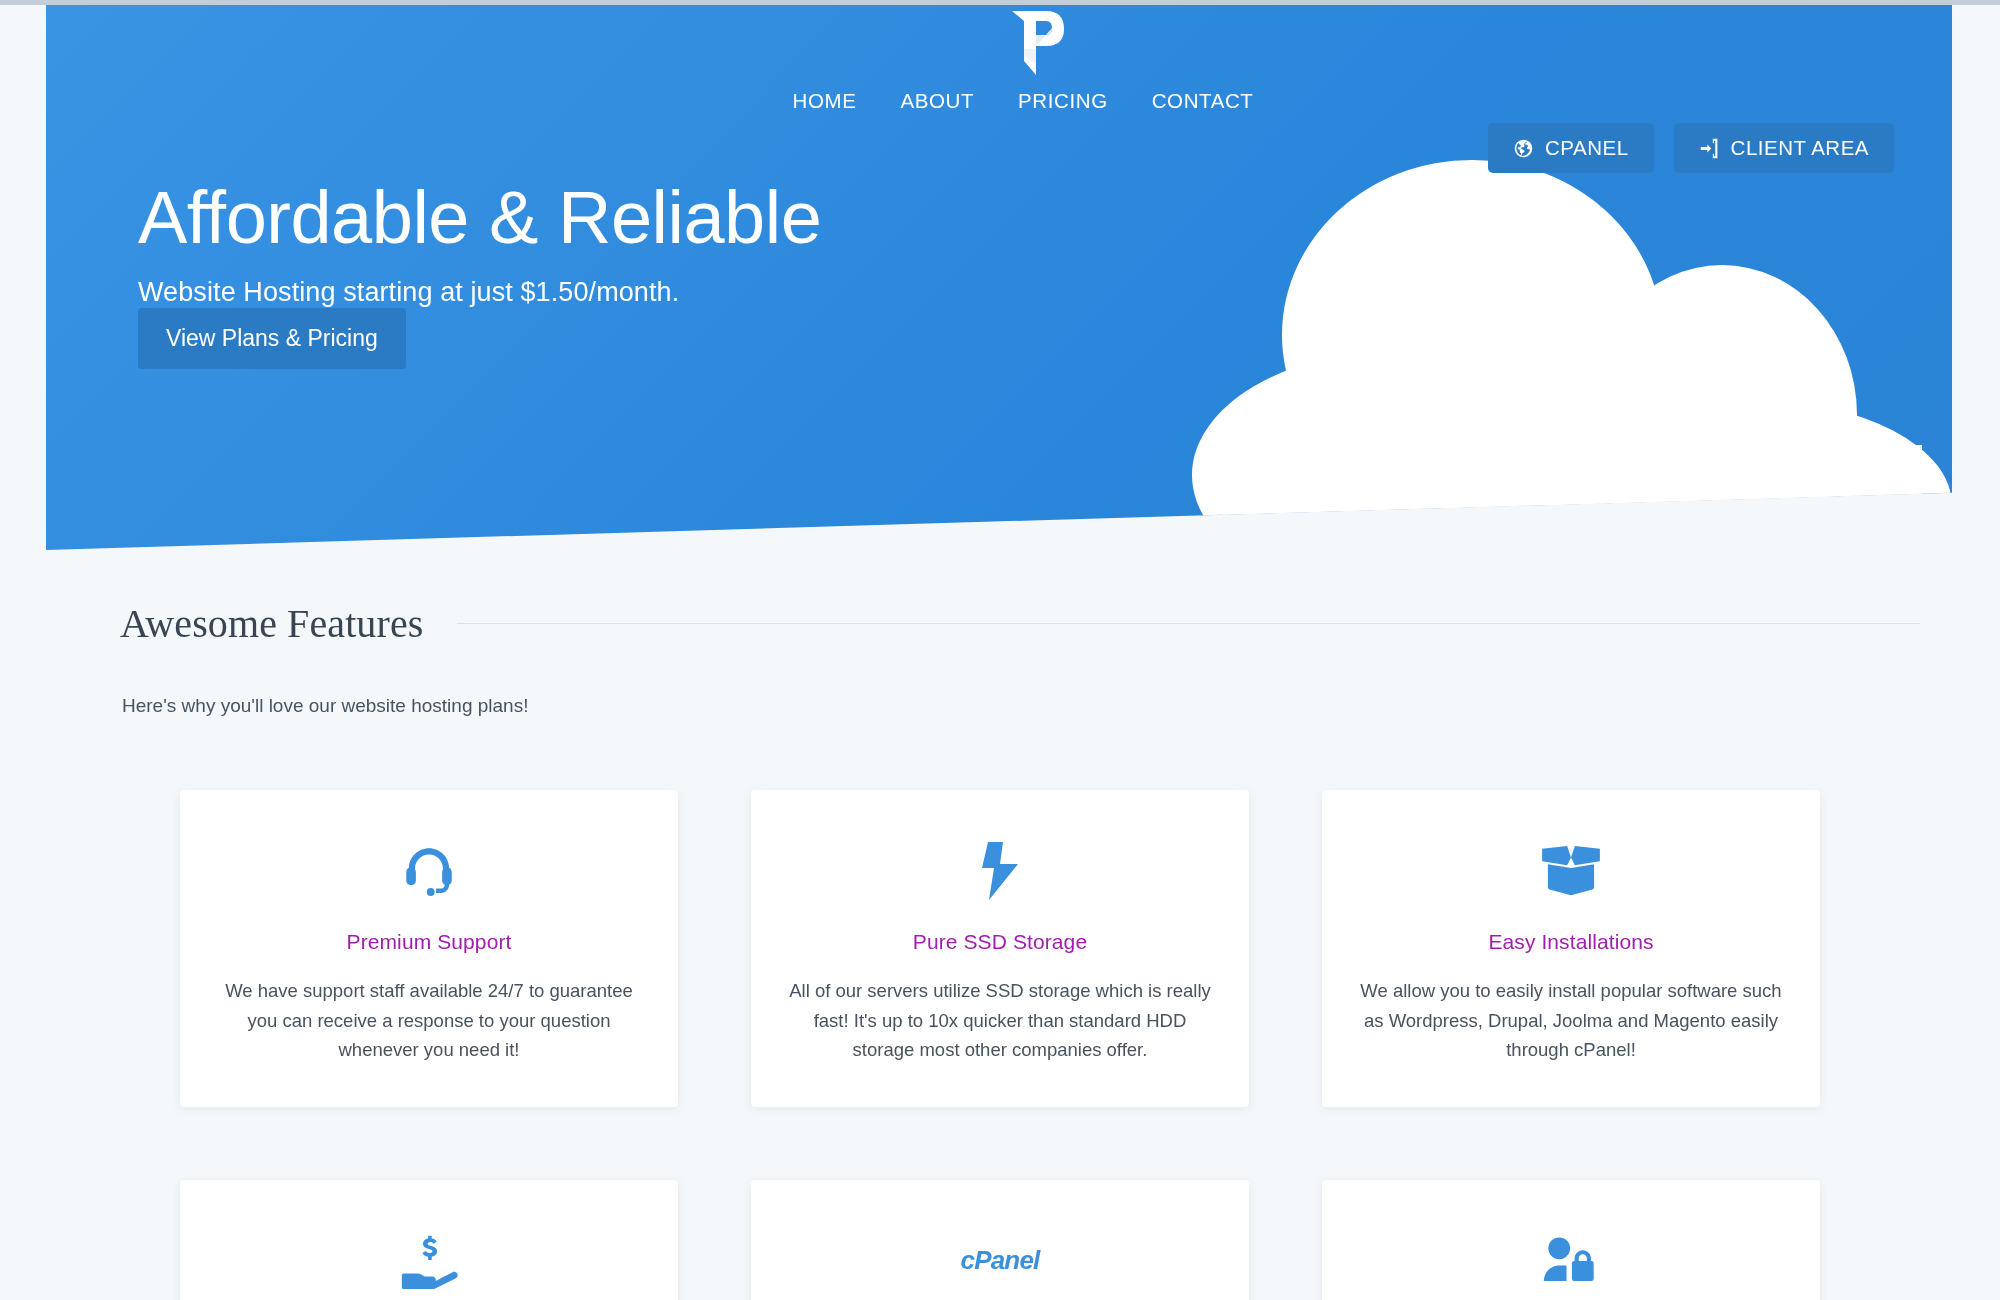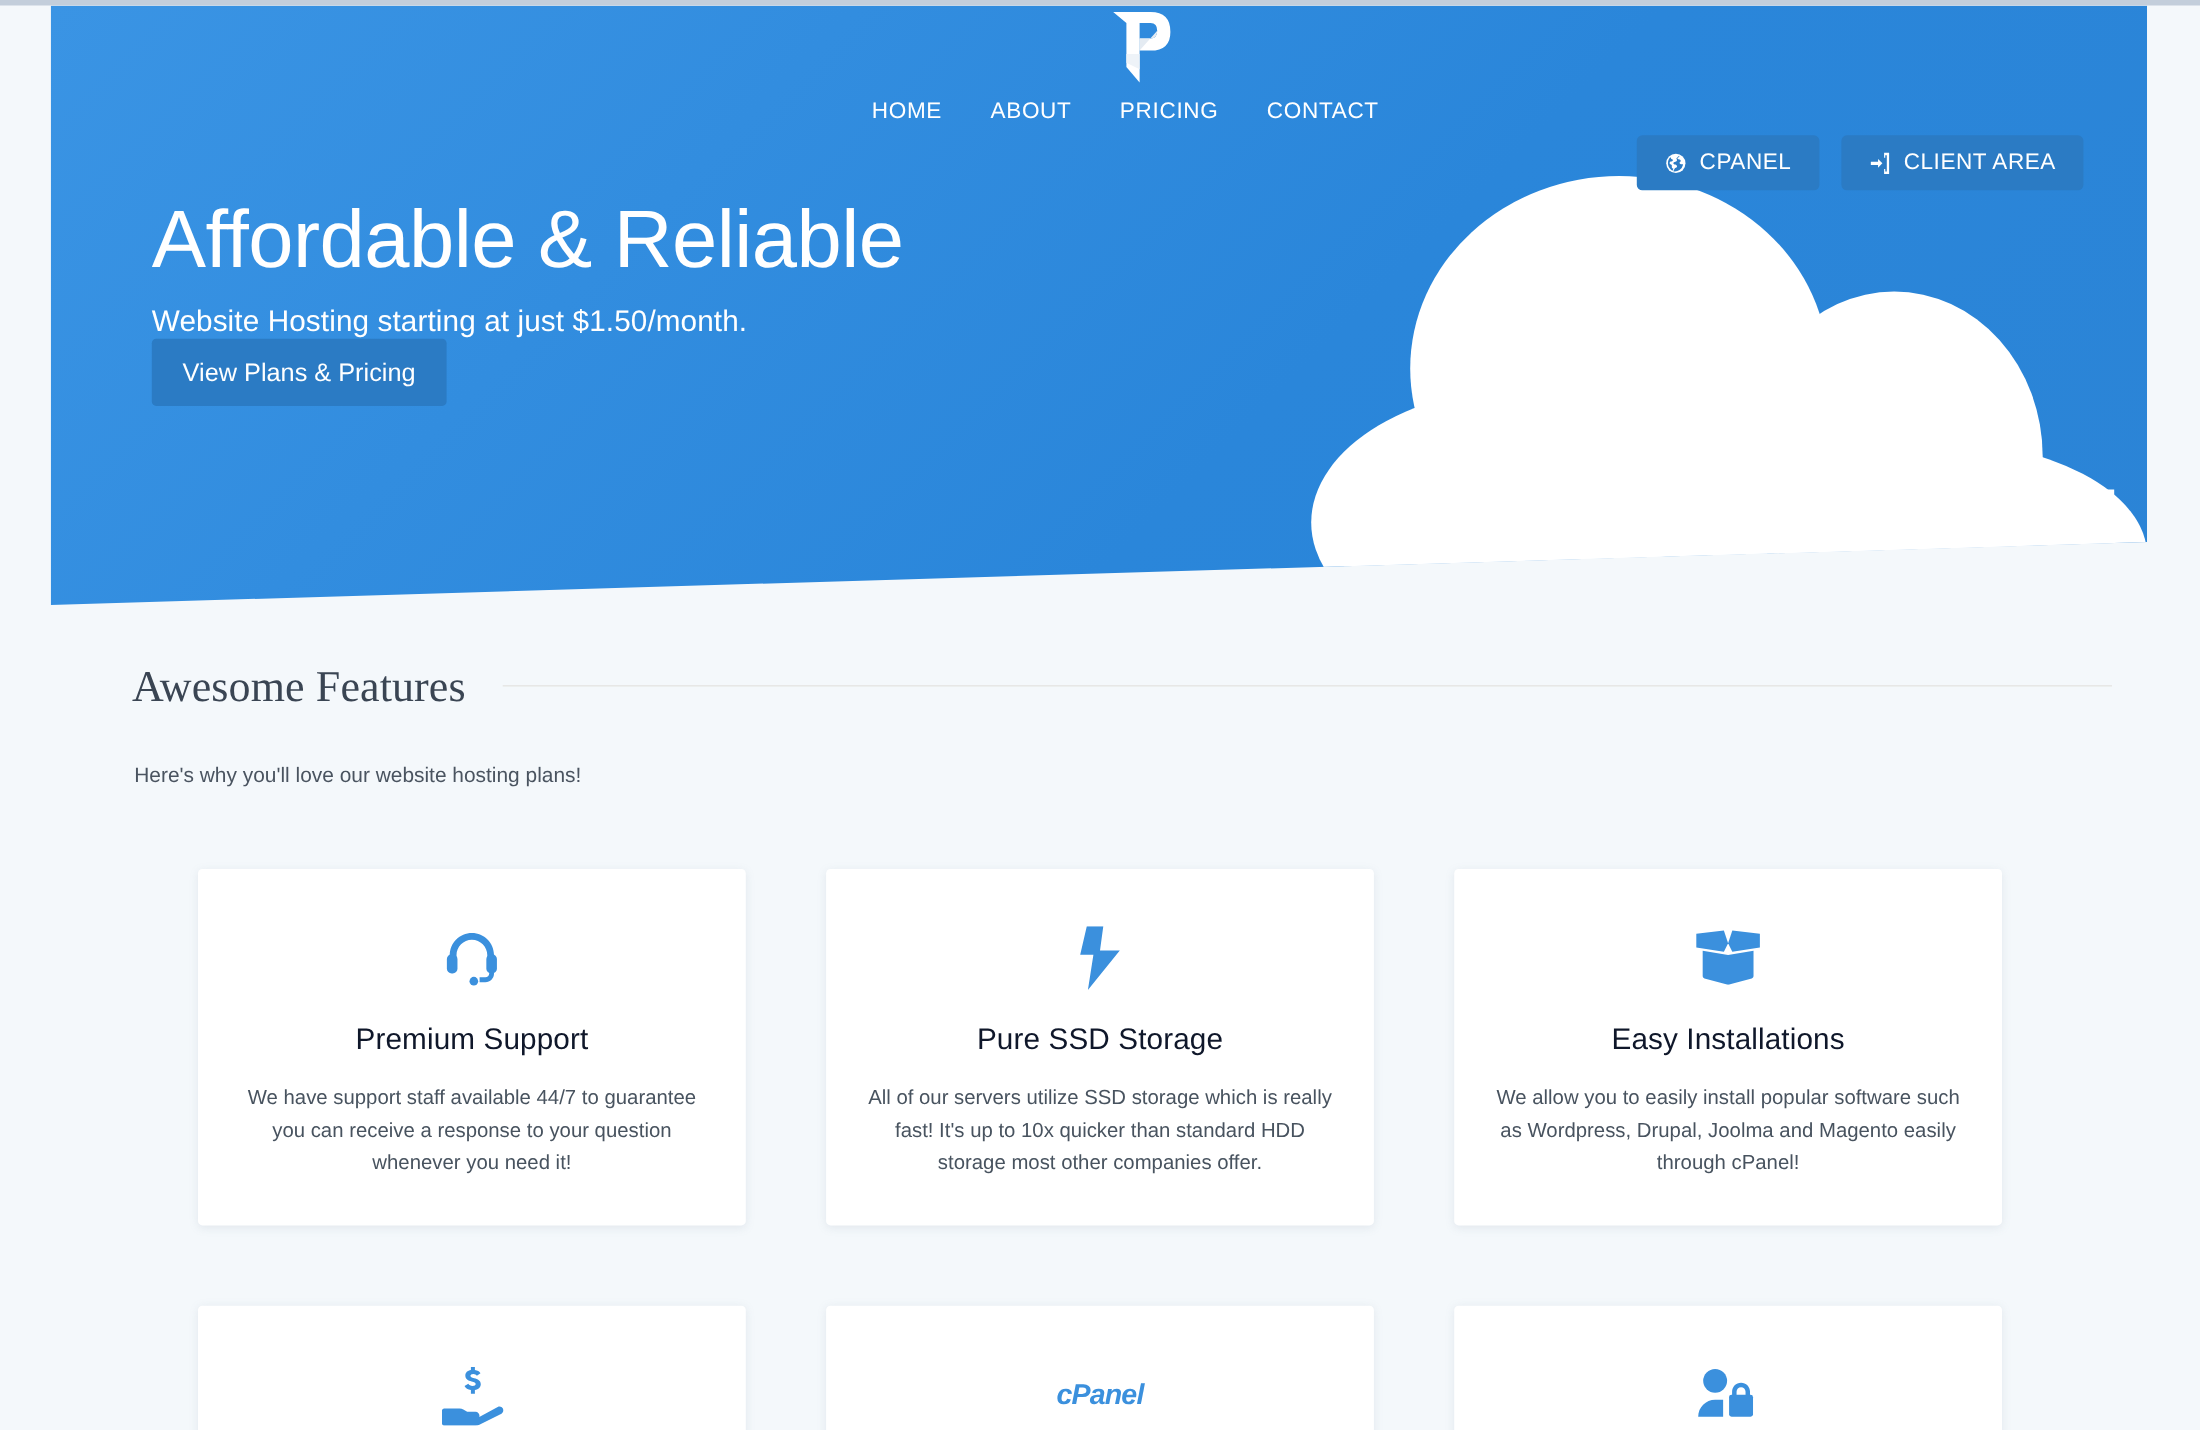--- a/index.html
+++ b/index.html
@@ -222,23 +222,23 @@
     font-size: 26px;
     font-weight: bold;
     font-style: italic;
     color: #3b90dd;
     letter-spacing: -0.8px;
     font-family: "Liberation Sans", sans-serif;
   }
 
   .card-title {
     margin-top: 22px;
-    font-size: 27px;
-    font-weight: 400;
-    color: #0f172a;
+    font-size: 21px;
+    font-weight: 400;
+    color: #a21caf;
     letter-spacing: 0.1px;
   }
 
   .card-text {
     margin-top: 22px;
     font-size: 18.5px;
     line-height: 1.6;
     color: #48535f;
     font-weight: 400;
   }
@@ -331,21 +331,21 @@
         <div class="card-icon">
           <svg width="56" height="56" viewBox="0 0 64 64" aria-hidden="true">
             <path d="M32 6C19.3 6 9 16.3 9 29v5h7v-5c0-8.8 7.2-16 16-16s16 7.2 16 16v5h7v-5C55 16.3 44.7 6 32 6z" fill="#3b90dd"></path>
             <rect x="6" y="28" width="11" height="20" rx="5" fill="#3b90dd"></rect>
             <rect x="47" y="28" width="11" height="20" rx="5" fill="#3b90dd"></rect>
             <path d="M55 44v4c0 5-4 9-9 9h-6v-5h6c2.2 0 4-1.8 4-4v-4z" fill="#3b90dd"></path>
             <circle cx="34" cy="56" r="4.5" fill="#3b90dd"></circle>
           </svg>
         </div>
         <h3 class="card-title">Premium Support</h3>
-        <p class="card-text">We have support staff available 44/7 to guarantee you can receive a response to your question whenever you need it!</p>
+        <p class="card-text">We have support staff available 24/7 to guarantee you can receive a response to your question whenever you need it!</p>
       </div>
 
       <div class="card">
         <div class="card-icon">
           <svg width="40" height="58" viewBox="0 0 40 58" aria-hidden="true">
             <path d="M23 0H8L2 26h12L9 58l29-36H20z" fill="#3b90dd"></path>
           </svg>
         </div>
         <h3 class="card-title">Pure SSD Storage</h3>
         <p class="card-text">All of our servers utilize SSD storage which is really fast! It's up to 10x quicker than standard HDD storage most other companies offer.</p>

